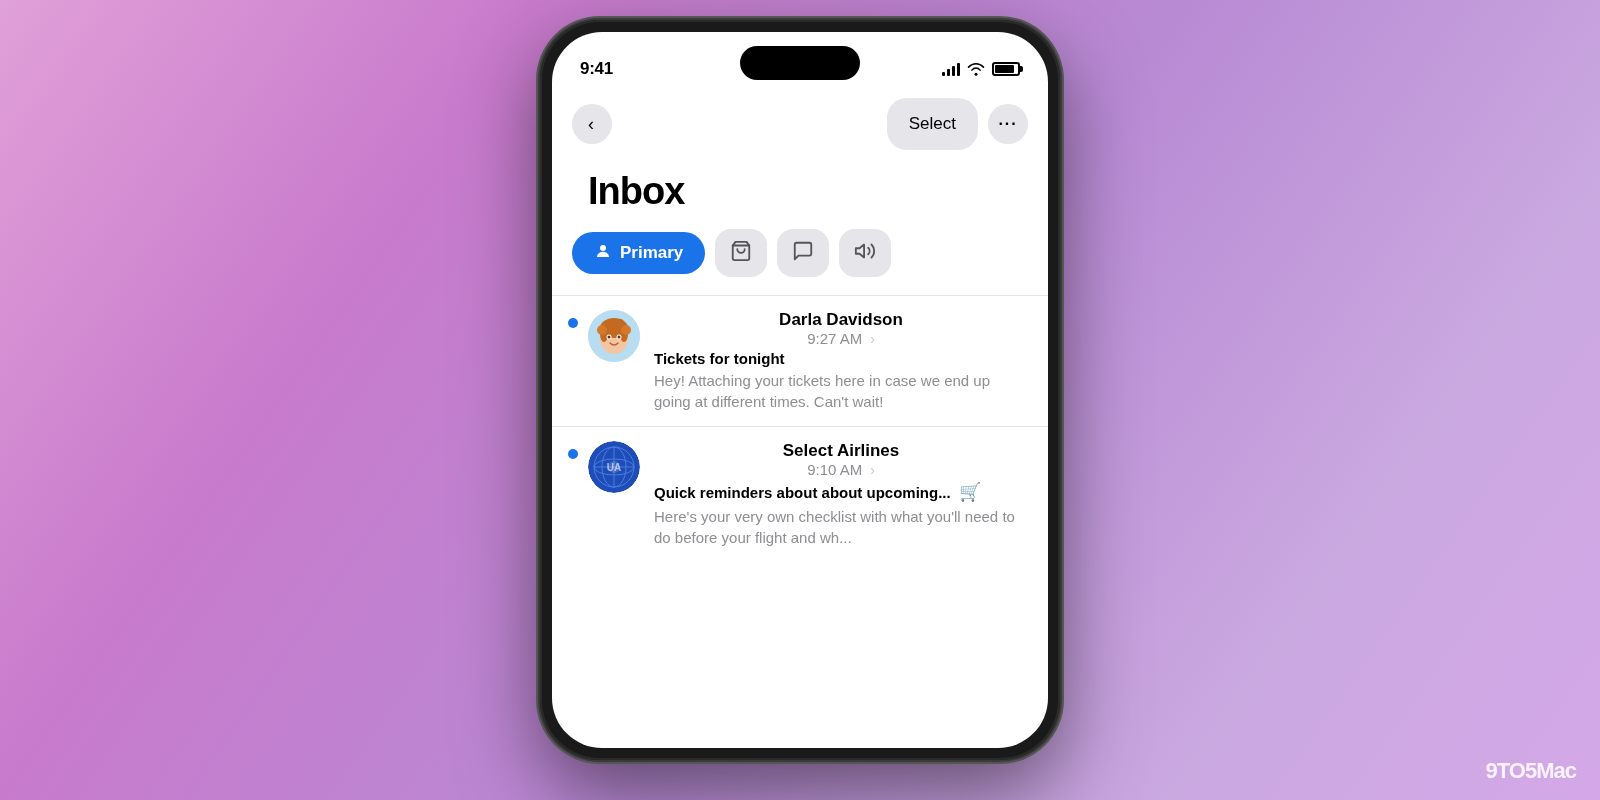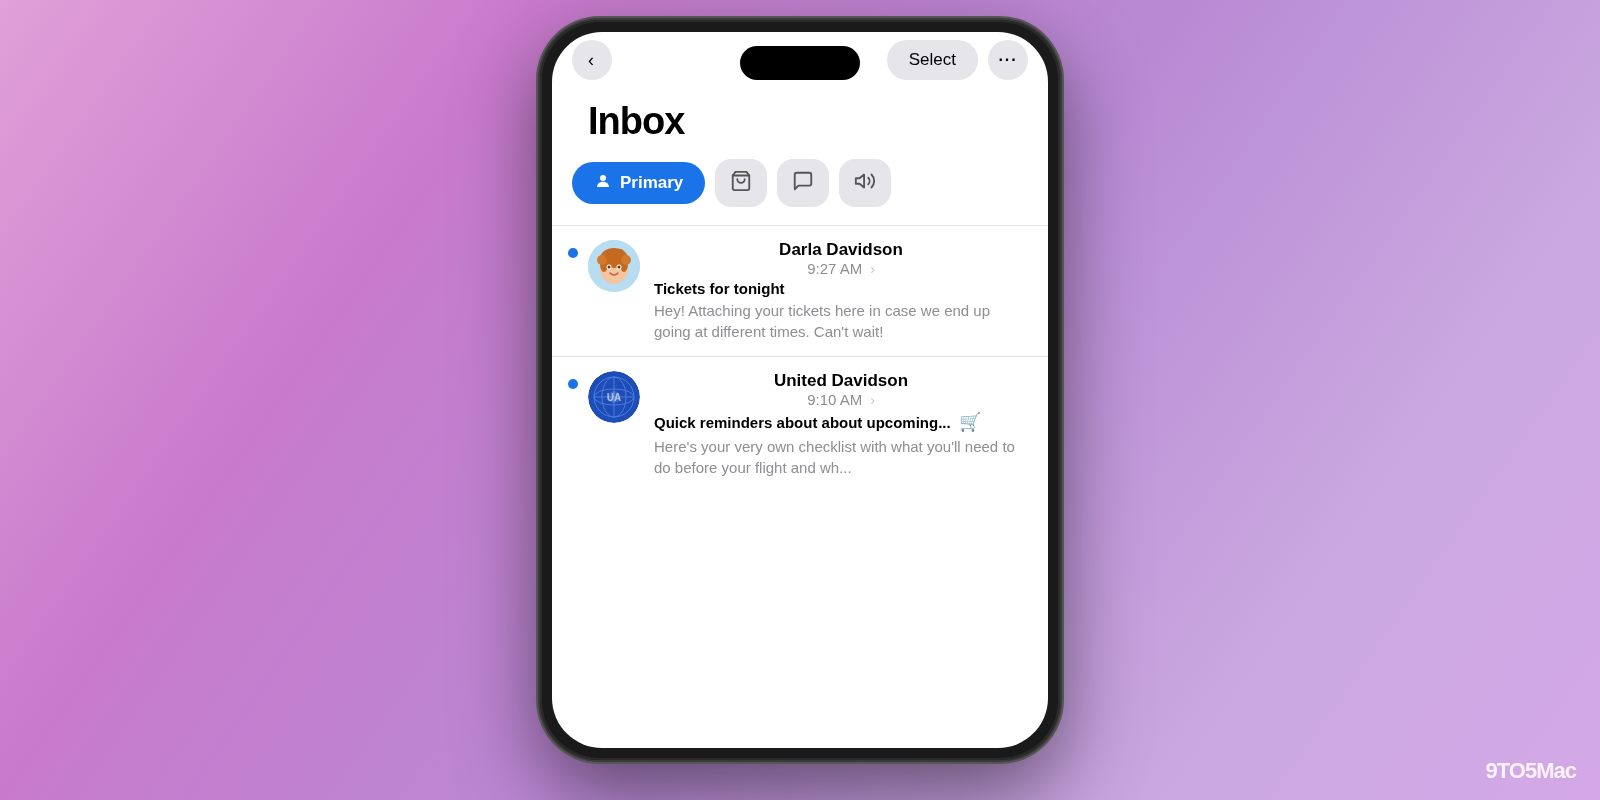--- a/index.html
+++ b/index.html
@@ -154,21 +154,21 @@
       margin-right: 2px;
     }
 
     .nav-right {
       display: flex;
       align-items: center;
       gap: 10px;
     }
 
     .select-btn {
-      height: 40px;
+      height: 52px;
       padding: 0 22px;
       background: #e5e5ea;
       border-radius: 20px;
       display: flex;
       align-items: center;
       justify-content: center;
       cursor: pointer;
     }
 
     .select-btn span {
@@ -372,20 +372,42 @@
 <div style="position:relative; width:1600px; height:800px; background: linear-gradient(125deg, #e0a0d8 0%, #c87acc 25%, #b88ad4 55%, #caa8e0 80%, #d4a8e8 100%); display:flex; align-items:center; justify-content:center;">
 
   <div class="phone-wrapper">
 
     <div class="phone-frame"></div>
 
     <div class="phone-screen">
 
       <div class="dynamic-island"></div>
 
+      <div class="status-bar">
+        <span class="status-time">9:41</span>
+        <div class="status-icons">
+
+          <div class="signal-bars">
+            <div class="signal-bar" style="height:4px;"></div>
+            <div class="signal-bar" style="height:7px;"></div>
+            <div class="signal-bar" style="height:10px;"></div>
+            <div class="signal-bar" style="height:13px;"></div>
+          </div>
+
+          <svg width="18" height="14" viewBox="0 0 24 18" fill="none">
+            <path d="M12 14a2 2 0 1 1 0 4 2 2 0 0 1 0-4z" fill="#000"></path>
+            <path d="M6.5 10.5C8 8.8 10 7.8 12 7.8s4 1 5.5 2.7" stroke="#000" stroke-width="2" stroke-linecap="round" fill="none"></path>
+            <path d="M2 6.5C4.8 3.5 8.2 2 12 2s7.2 1.5 10 4.5" stroke="#000" stroke-width="2" stroke-linecap="round" fill="none"></path>
+          </svg>
+
+          <div class="battery-body">
+            <div class="battery-fill"></div>
+          </div>
+        </div>
+      </div>
 
       <div class="nav-bar">
         <div class="nav-back-btn">
           <span>‹</span>
         </div>
         <div class="nav-right">
           <div class="select-btn">
             <span>Select</span>
           </div>
           <div class="more-btn">
@@ -490,21 +512,21 @@
               <line x1="6" y1="26" x2="46" y2="26" stroke="#4a7de0" stroke-width="1"></line>
               <line x1="26" y1="6" x2="26" y2="46" stroke="#4a7de0" stroke-width="1"></line>
 
               <circle cx="26" cy="26" r="6" fill="#fff" opacity="0.15"></circle>
 
               <text x="26" y="30" text-anchor="middle" font-size="10" font-weight="bold" fill="white" opacity="0.6">UA</text>
             </svg>
           </div>
           <div class="email-content">
             <div class="email-header">
-              <span class="sender-name">United Davidson</span>
+              <span class="sender-name">Select Airlines</span>
               <div class="email-meta">
                 <span class="email-time">9:10 AM</span>
                 <span class="chevron-right">›</span>
               </div>
             </div>
             <div class="email-subject">
               <span>Quick reminders about about upcoming...</span>
               <span class="cart-badge">🛒</span>
             </div>
             <div class="email-preview">Here's your very own checklist with what you'll need to do before your flight and wh...</div>

